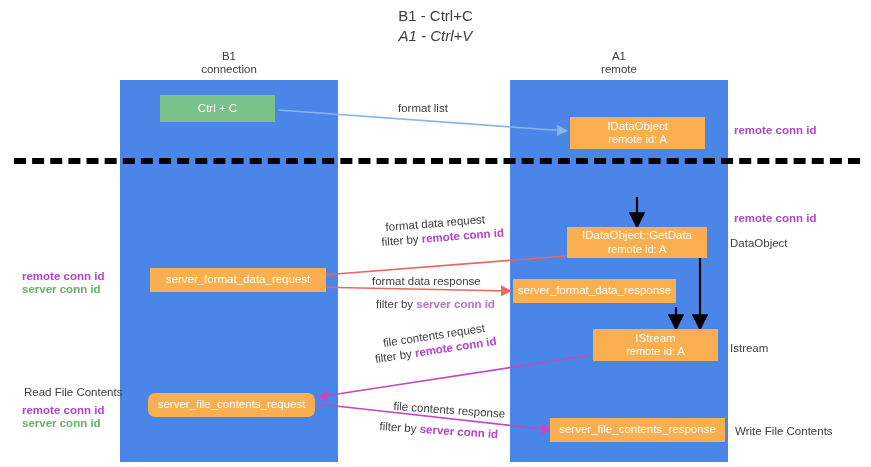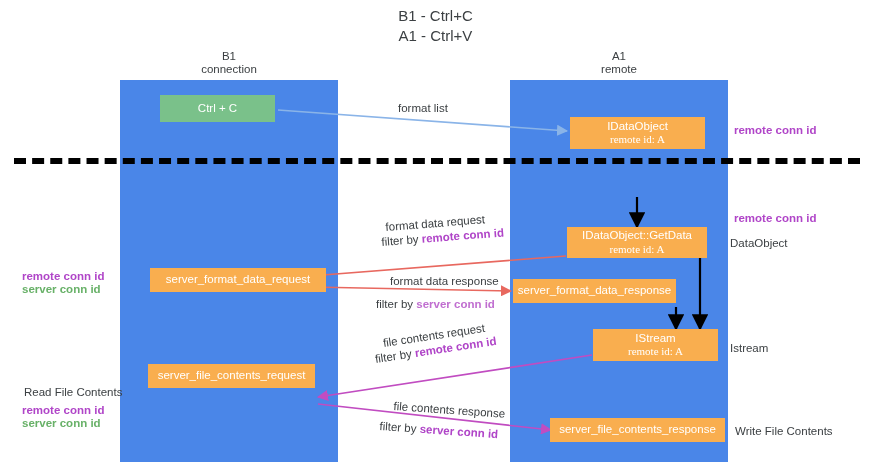--- a/index.html
+++ b/index.html
@@ -47,21 +47,21 @@
     text-align:center;
     color:#ffffff;
     font-size:11.5px;
     line-height:13.5px;
     z-index:30;
     padding:2px 19px;
   }
   .node.green{background:#76c893;background:#7bc47f;}
   .node.green{background:#7ac18a;}
   .node.orange{background:#f9ad4e;background:#f9ae4f;}
-  .node .l2{font-size:11px;font-family:Liberation Serif, serif;}
+  .node .l2{font-size:11px;}
 
   
   .lbl{
     position:absolute;
     font-size:11.5px;
     line-height:14px;
     color:#3c4043;
     white-space:nowrap;
     z-index:35;
   }
@@ -73,21 +73,21 @@
   svg.edges{position:absolute;left:0;top:0;width:871px;height:467px;z-index:20;overflow:visible;}
 </style>
 </head>
 <body>
 
 <div id="stage">
 
   <div class="lbl" style="left:0;top:6px;width:871px;text-align:center;font-size:15px;line-height:20px;">
     <span>B1 - Ctrl+C</span>
   </div>
-  <div class="lbl" style="left:0;top:26px;width:871px;text-align:center;font-size:15px;line-height:20px;">
+  <div class="lbl" style="left:0;top:26px;width:871px;text-align:center;font-size:15px;line-height:20px;font-style:italic;">
     <span>A1 - Ctrl+V</span>
   </div>
 
   <div class="lane-head" style="left:120px;top:50px;width:218px;">B1
 connection</div>
   <div class="lane-head" style="left:510px;top:50px;width:218px;">A1
 remote</div>
 
   <div class="lane" style="left:120px;top:80px;width:218px;height:382px;"></div>
   <div class="lane" style="left:510px;top:80px;width:218px;height:382px;"></div>
@@ -148,40 +148,40 @@
 
   <div class="node orange" style="left:513px;top:279px;width:163px;height:24px;text-align:center;">
     <span>server_format_data_response</span>
   </div>
 
   <div class="node orange" style="left:593px;top:329px;width:125px;height:32px;">
     <span>IStream</span>
     <span class="l2">remote id: A</span>
   </div>
 
-  <div class="node orange" style="left:148px;top:364px;width:167px;height:24px;">
+  <div class="node orange" style="left:148px;top:393px;width:167px;height:24px;border-radius:7px;">
     <span>server_file_contents_request</span>
   </div>
 
   <div class="node orange" style="left:550px;top:418px;width:175px;height:24px;">
     <span>server_file_contents_response</span>
   </div>
 
   <div class="lbl" style="left:398px;top:101px;">
     <span>format list</span>
   </div>
 
   <div class="lbl rot" style="left:385px;top:220px;transform:rotate(-4.5deg);">
     <span>format data request</span>
   </div>
   <div class="lbl rot" style="left:381px;top:235px;transform:rotate(-4.5deg);">
     <span>filter by </span><span class="purple">remote conn id</span>
   </div>
 
-  <div class="lbl" style="left:390px;top:274px;">
+  <div class="lbl" style="left:372px;top:274px;">
     <span>format data response</span>
   </div>
   <div class="lbl" style="left:376px;top:297px;">
     <span>filter by </span><span class="purple-soft">server conn id</span>
   </div>
 
   <div class="lbl rot" style="left:382px;top:336px;transform:rotate(-8.5deg);">
     <span>file contents request</span>
   </div>
   <div class="lbl rot" style="left:374px;top:352px;transform:rotate(-8.5deg);">

